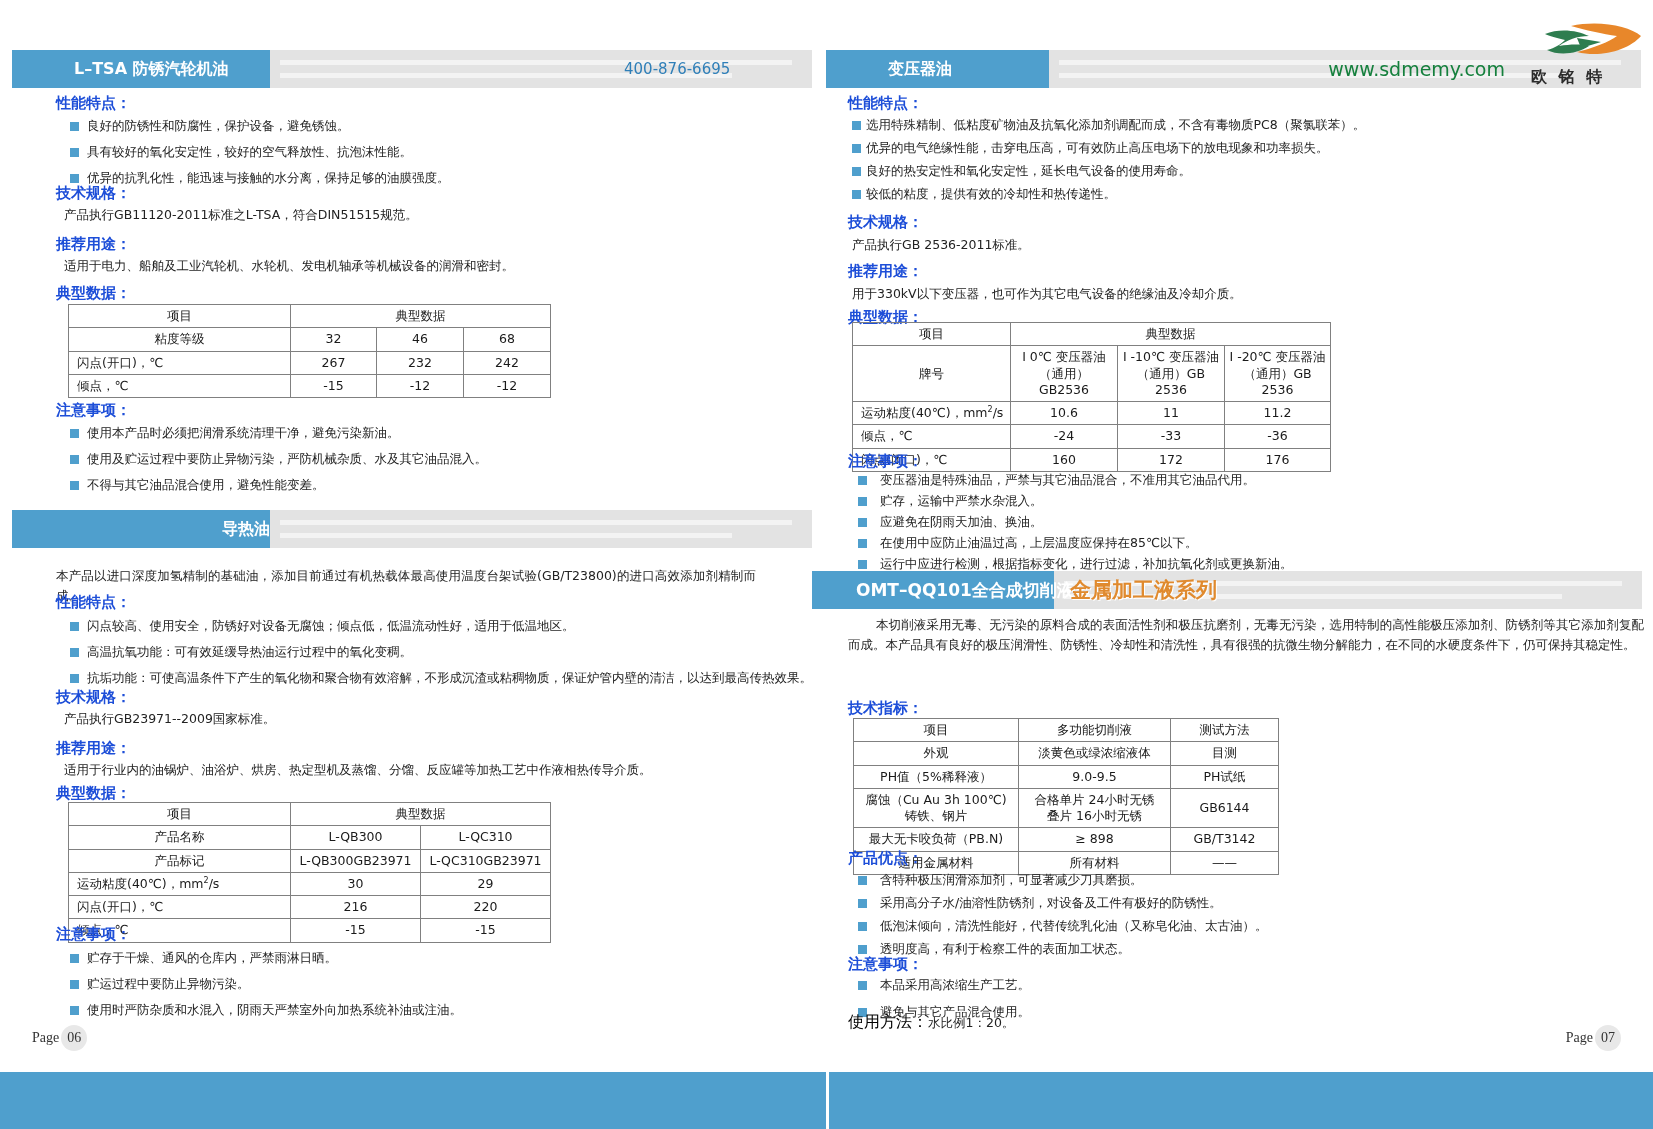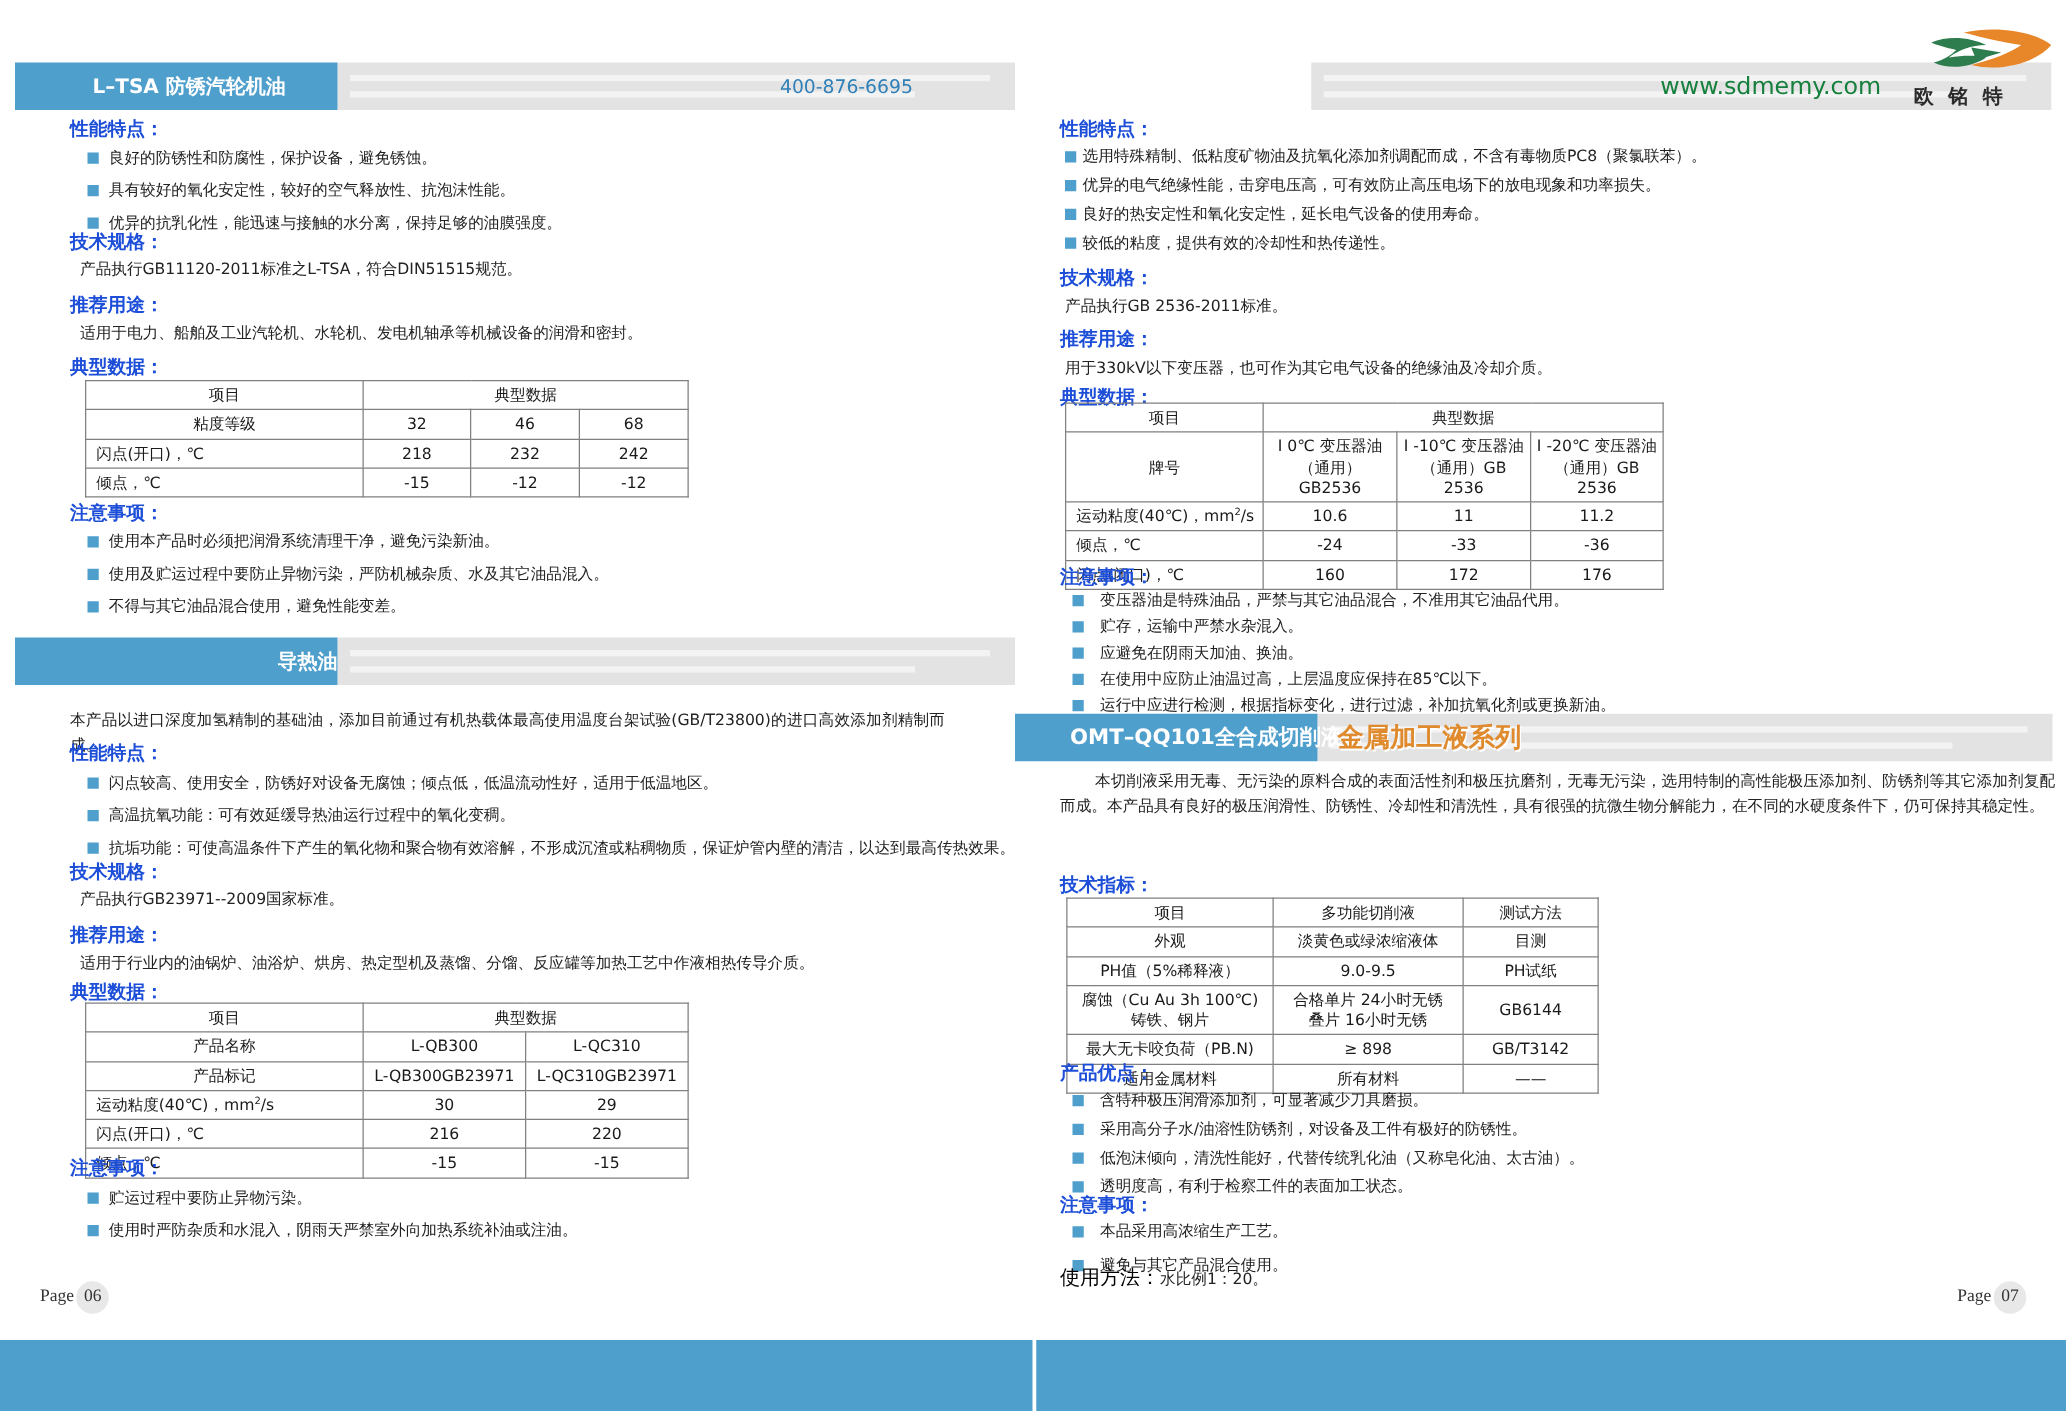--- a/index.html
+++ b/index.html
@@ -177,21 +177,21 @@
         <td colspan="3">典型数据</td>
       </tr>
       <tr>
         <td>粘度等级</td>
         <td>32</td>
         <td>46</td>
         <td>68</td>
       </tr>
       <tr>
         <td class="lft">闪点(开口)，℃</td>
-        <td>218</td>
+        <td>267</td>
         <td>232</td>
         <td>242</td>
       </tr>
       <tr>
         <td class="lft">倾点，℃</td>
         <td>-15</td>
         <td>-12</td>
         <td>-12</td>
       </tr>
     </tbody>
@@ -260,30 +260,32 @@
       <tr>
         <td class="lft">倾点，℃</td>
         <td>-15</td>
         <td>-15</td>
       </tr>
     </tbody>
   </table>
 
   <h3 class="hd abs" style="left:56px; top:925px;">注意事项：</h3>
   <ul class="bullets abs" style="left:70px; top:950px; width:740px;">
+    <li>贮存于干燥、通风的仓库内，严禁雨淋日晒。</li>
     <li>贮运过程中要防止异物污染。</li>
     <li>使用时严防杂质和水混入，阴雨天严禁室外向加热系统补油或注油。</li>
   </ul>
 
   <div class="pagenum" style="left:32px;">
     <span>Page</span><span class="circ">06</span>
   </div>
 
   <div class="sec-head" style="left:826px; top:50px; width:815px;">
     <div class="greybar" style="left:223px; width:592px;"></div>
+    <div class="tab" style="width:223px;">变压器油</div>
   </div>
 
   <div class="site-url" style="top:58px;">www.sdmemy.com</div>
   <div class="logo-wrap">
     <svg width="112" height="44" viewBox="0 0 112 44" style="position:absolute;left:14px;top:-4px;">
       <path d="M34 4 C62 -2, 92 4, 104 14 C92 28, 64 36, 40 30 C56 26, 72 20, 80 14 C66 12, 48 8, 34 4 Z" fill="#e8872a"></path>
       <path d="M8 12 C22 6, 40 8, 52 14 C40 14, 30 18, 22 24 C34 22, 44 22, 52 24 C40 32, 22 34, 10 28 C18 26, 24 22, 28 18 C20 16, 12 14, 8 12 Z" fill="#2e7d4f"></path>
       <path d="M40 16 L64 20 L44 26 Z" fill="#2e7d4f"></path>
     </svg>
     <div class="logo-text">欧 铭 特</div>

